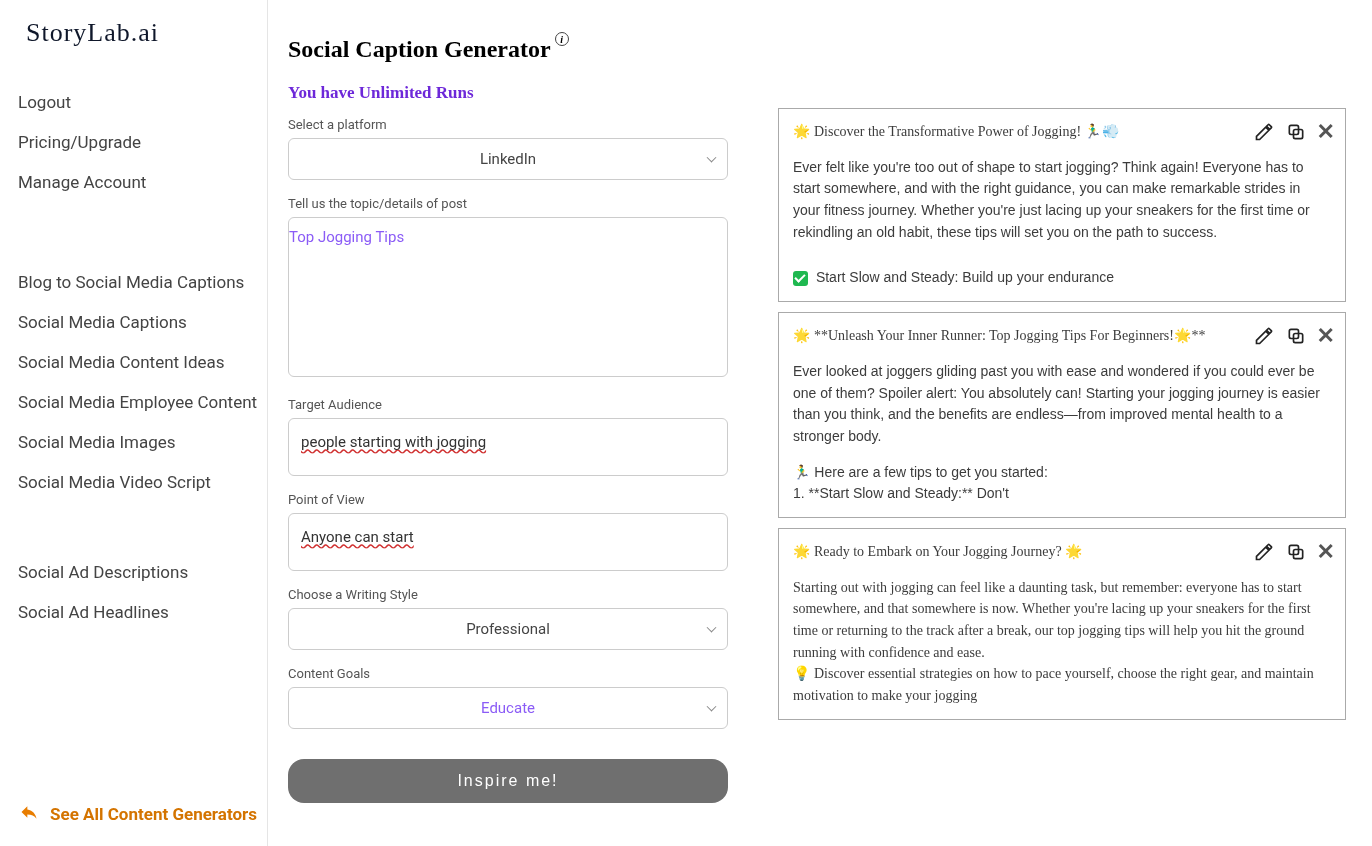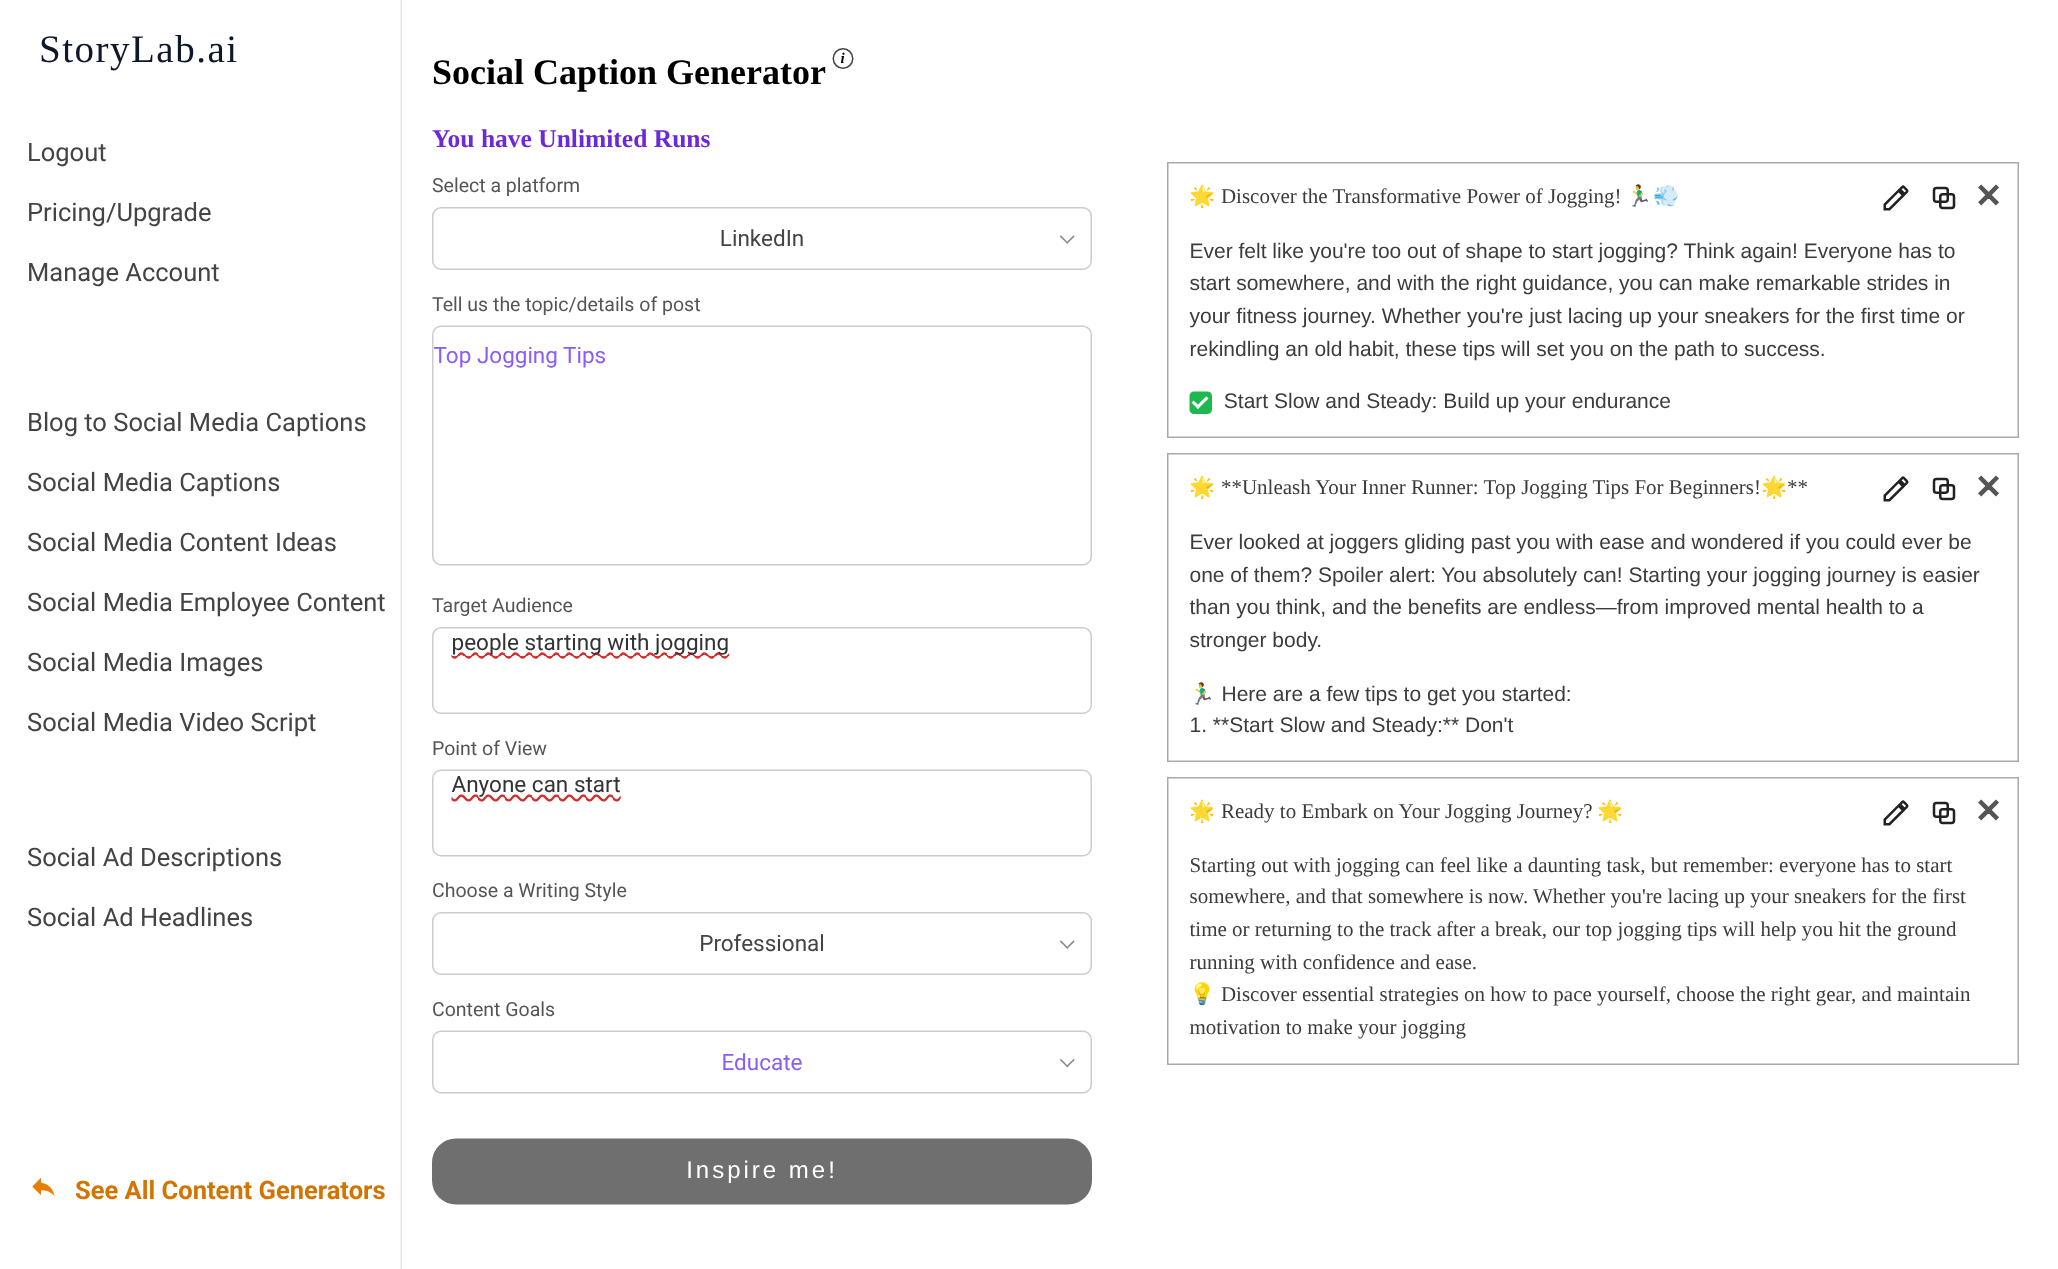--- a/index.html
+++ b/index.html
@@ -2,34 +2,34 @@
 <html><head>
 <meta charset="utf-8">
 <style>
   * { box-sizing: border-box; margin: 0; padding: 0; }
   body { font-family: -apple-system, BlinkMacSystemFont, "Segoe UI", Roboto, sans-serif; background: #fff; color: #333; }
   .app { display: flex; width: 1372px; min-height: 846px; }
   .sidebar { width: 268px; padding: 16px 0 0 18px; border-right: 1px solid #e5e5e5; position: relative; }
   .logo { font-family: Georgia, "Times New Roman", serif; font-size: 26px; letter-spacing: 1px; color: #0f172a; margin: 2px 0 34px 8px; }
   .side-section { margin-bottom: 40px; }
   .side-link { display: block; font-size: 17px; color: #444; padding: 10px 0; cursor: pointer; }
-  .see-all { position: absolute; bottom: 40px; left: 18px; display: flex; align-items: center; gap: 10px; font-weight: 700; color: #d47400; font-size: 17px; cursor: pointer; }
+  .see-all { position: absolute; bottom: 20px; left: 18px; display: flex; align-items: center; gap: 10px; font-weight: 700; color: #d47400; font-size: 17px; cursor: pointer; }
   .see-all svg { width: 22px; height: 20px; fill: #e87d00; }
   .main { flex: 1; display: flex; padding: 36px 10px 20px 20px; }
   .form-col { width: 490px; padding-right: 30px; }
   .results-col { flex: 1; padding-top: 72px; padding-right: 16px; }
   .page-title { font-family: Georgia, serif; font-size: 24px; font-weight: 700; color: #000000; display: flex; align-items: flex-start; gap: 4px; }
   .info-circle { width: 14px; height: 14px; border: 1px solid #444; border-radius: 50%; display: inline-flex; align-items: center; justify-content: center; font-size: 10px; font-style: italic; position: relative; top: -4px; }
   .subtitle { font-family: Georgia, serif; font-size: 17px; font-weight: 700; color: #6d28d9; margin: 20px 0 14px 0; width: 440px; }
   .field { margin-bottom: 16px; }
   .field-label { font-size: 13px; color: #555; margin-bottom: 6px; display: block; }
   .select-box { width: 440px; height: 42px; border: 1px solid #ccc; border-radius: 6px; background: #fff; display: flex; align-items: center; justify-content: center; position: relative; font-size: 15px; color: #444; cursor: pointer; }
   .select-box::after { content: ""; position: absolute; right: 12px; top: 50%; width: 6px; height: 6px; border-right: 1px solid #888; border-bottom: 1px solid #888; transform: translateY(-70%) rotate(45deg); }
   .textarea { width: 440px; min-height: 160px; border: 1px solid #ccc; border-radius: 6px; padding: 10px 0; font-size: 15px; color: #8b5cf6; resize: none; font-family: inherit; }
-  .textinput { width: 440px; height: 58px; border: 1px solid #ccc; border-radius: 6px; padding: 0 12px; font-size: 15px; color: #333; font-family: inherit; }
+  .textinput { width: 440px; height: 58px; border: 1px solid #ccc; border-radius: 6px; padding: 14px 12px; font-size: 15px; color: #333; font-family: inherit; }
   .inspire-btn { width: 440px; height: 44px; background: #6f6f6f; color: #fff; border: none; border-radius: 16px; font-size: 16px; letter-spacing: 2px; cursor: pointer; margin-top: 14px; }
   .result-card { border: 1px solid #aaa; padding: 12px 14px; margin-bottom: 10px; font-size: 14px; color: #3c3c3c; position: relative; line-height: 1.55; }
   .result-actions { position: absolute; top: 12px; right: 10px; display: flex; gap: 10px; align-items: center; }
   .result-actions .icon { width: 22px; height: 22px; display: flex; align-items: center; justify-content: center; cursor: pointer; }
   .result-actions svg { width: 20px; height: 20px; stroke: #222; fill: none; stroke-width: 2; }
   .close-x { font-size: 22px; font-weight: bold; color: #555; cursor: pointer; line-height: 1; }
   .result-title { font-weight: 400; margin-bottom: 14px; font-family: Georgia, serif; padding-right: 96px; }
   .result-body { font-family: -apple-system, sans-serif; }
   .check-emoji { display: inline-block; width: 15px; height: 15px; background: #1fb850; border-radius: 3px; position: relative; vertical-align: middle; margin-right: 4px; }
   .check-emoji::after { content: ""; position: absolute; left: 4px; top: 1px; width: 4px; height: 8px; border-right: 2px solid #fff; border-bottom: 2px solid #fff; transform: rotate(45deg); }
@@ -126,21 +126,21 @@
           <span class="icon">
               <svg viewBox="0 0 24 24">
                 <rect x="9" y="9" width="11" height="11" rx="2"></rect>
                 <rect x="4" y="4" width="11" height="11" rx="2"></rect>
               </svg>
             </span>
           <span class="close-x">✕</span>
         </div>
         <div class="result-title">🌟 Discover the Transformative Power of Jogging! 🏃‍♂️💨</div>
         <div class="result-body">Ever felt like you're too out of shape to start jogging? Think again! Everyone has to start somewhere, and with the right guidance, you can make remarkable strides in your fitness journey. Whether you're just lacing up your sneakers for the first time or rekindling an old habit, these tips will set you on the path to success.</div>
-        <div class="result-body" style="margin-top:14px">
+        <div class="result-body" style="margin-top:24px">
           <span class="check-emoji"></span>
           <span>Start Slow and Steady: Build up your endurance</span>
         </div>
       </div>
 
       <div class="result-card">
         <div class="result-actions">
           <span class="icon">
               <svg viewBox="0 0 24 24">
                 <path d="M3 17.25V21h3.75L17.81 9.94l-3.75-3.75L3 17.25zM20.71 7.04a1 1 0 0 0 0-1.41l-2.34-2.34a1 1 0 0 0-1.41 0l-1.83 1.83 3.75 3.75 1.83-1.83z"></path>

